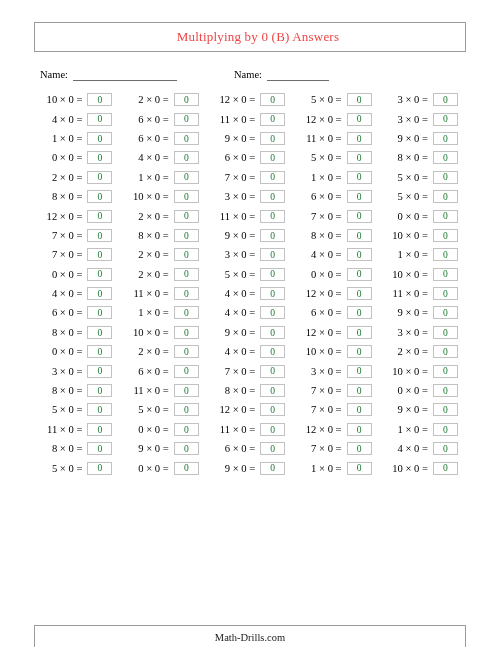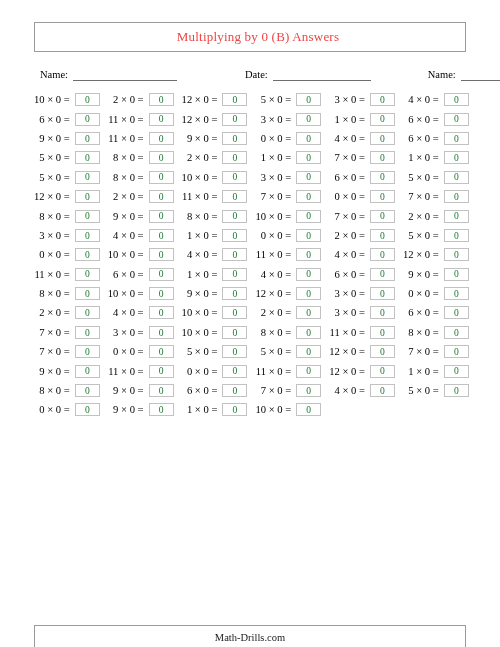--- a/index.html
+++ b/index.html
@@ -75,21 +75,21 @@
     text-align: center;
     font-size: 10.5px;
     margin-top: 6px;
     color: #111111;
   }
 
   
   .grid {
     margin-top: 9px;
     display: grid;
-    grid-template-columns: repeat(6, 1fr);
+    grid-template-columns: repeat(5, 1fr);
     column-gap: 0px;
     row-gap: 0px;
   }
   .cell {
     height: 19.4px;
     display: flex;
     align-items: center;
     justify-content: flex-end;
     padding-right: 8px;
   }
@@ -139,24 +139,20 @@
 
   <div class="title-box">
     <span class="title-text">Multiplying by 0 (B) Answers</span>
   </div>
 
   <div class="nds-row">
     <div class="nds-group g-name">
       <span class="nds-label">Name:</span>
       <span class="nds-line"></span>
     </div>
-    <div class="nds-group g-date">
-      <span class="nds-label">Date:</span>
-      <span class="nds-line"></span>
-    </div>
     <div class="nds-group g-score">
       <span class="nds-label">Name:</span>
       <span class="nds-line"></span>
     </div>
   </div>
 
 
   <div class="grid" id="problem-grid">
       <div class="cell">
         <span class="problem">10 × 0 =</span>

